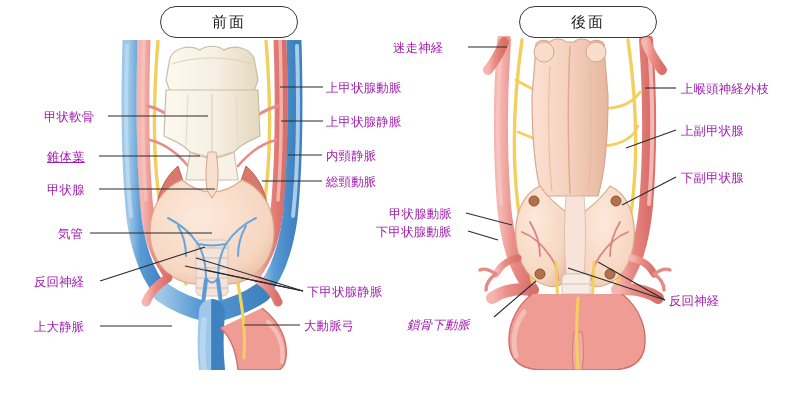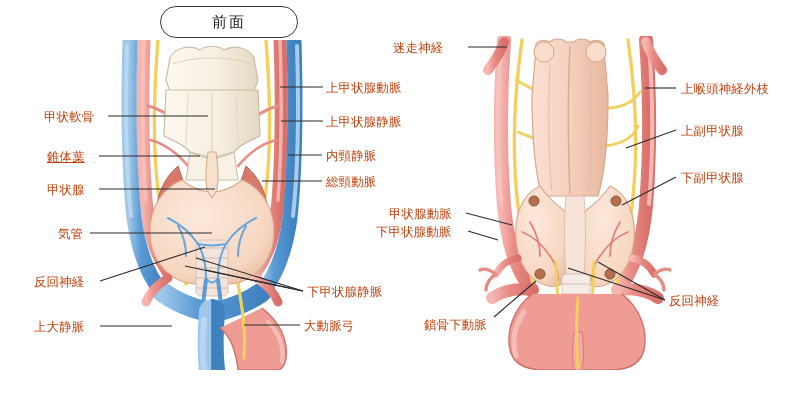--- a/index.html
+++ b/index.html
@@ -11,21 +11,21 @@
   .pill{
     position:absolute;border:1.6px solid #3a3a3a;border-radius:18px;
     background:#fff;display:flex;align-items:center;justify-content:center;
     font-size:15px;color:#1d1d1d;letter-spacing:2px;font-weight:400;
   }
   #pill-front{left:160px;top:6px;width:136px;height:30px;}
   #pill-back{left:519px;top:6px;width:136px;height:30px;}
 
   
   .lbl{
-    position:absolute;font-size:12.4px;color:#c2410c;white-space:nowrap;
+    position:absolute;font-size:12.4px;color:#a21caf;white-space:nowrap;
     letter-spacing:0.2px;line-height:1.15;
   }
 
   
   #leaders{position:absolute;left:0;top:0;width:800px;height:409px;pointer-events:none;}
 
   
   .art{position:absolute;}
   #art-front{left:112px;top:40px;width:200px;height:330px;}
   #art-back{left:470px;top:36px;width:210px;height:334px;}
@@ -247,39 +247,42 @@
       <line x1="676" y1="130" x2="626" y2="148"></line>
       <line x1="676" y1="177" x2="622" y2="205"></line>
       <line x1="665" y1="300" x2="568" y2="268"></line>
       <line x1="665" y1="300" x2="598" y2="262"></line>
     </g>
   </svg>
 
   <div class="pill" id="pill-front">
     <span>前面</span>
   </div>
+  <div class="pill" id="pill-back">
+    <span>後面</span>
+  </div>
 
   <div class="lbl" style="left:44px;top:110px;">甲状軟骨</div>
   <div class="lbl" style="left:47px;top:150px;text-decoration:underline;">錐体葉</div>
   <div class="lbl" style="left:47px;top:183px;">甲状腺</div>
   <div class="lbl" style="left:58px;top:227px;">気管</div>
   <div class="lbl" style="left:34px;top:275px;">反回神経</div>
   <div class="lbl" style="left:34px;top:320px;">上大静脈</div>
 
   <div class="lbl" style="left:326px;top:81px;">上甲状腺動脈</div>
   <div class="lbl" style="left:326px;top:115px;">上甲状腺静脈</div>
   <div class="lbl" style="left:326px;top:149px;">内頸静脈</div>
   <div class="lbl" style="left:326px;top:175px;">総頸動脈</div>
   <div class="lbl" style="left:307px;top:285px;">下甲状腺静脈</div>
   <div class="lbl" style="left:304px;top:319px;">大動脈弓</div>
 
   <div class="lbl" style="left:393px;top:41px;">迷走神経</div>
   <div class="lbl" style="left:389px;top:207px;">甲状腺動脈</div>
   <div class="lbl" style="left:376px;top:225px;">下甲状腺動脈</div>
-  <div class="lbl" style="left:424px;top:318px;">鎖骨下動脈</div>
+  <div class="lbl" style="left:407px;top:318px;font-style:italic;">鎖骨下動脈</div>
 
   <div class="lbl" style="left:681px;top:82px;">上喉頭神経外枝</div>
   <div class="lbl" style="left:681px;top:124px;">上副甲状腺</div>
   <div class="lbl" style="left:681px;top:171px;">下副甲状腺</div>
   <div class="lbl" style="left:669px;top:294px;">反回神経</div>
 
 
 </div>
 
 </body></html>

